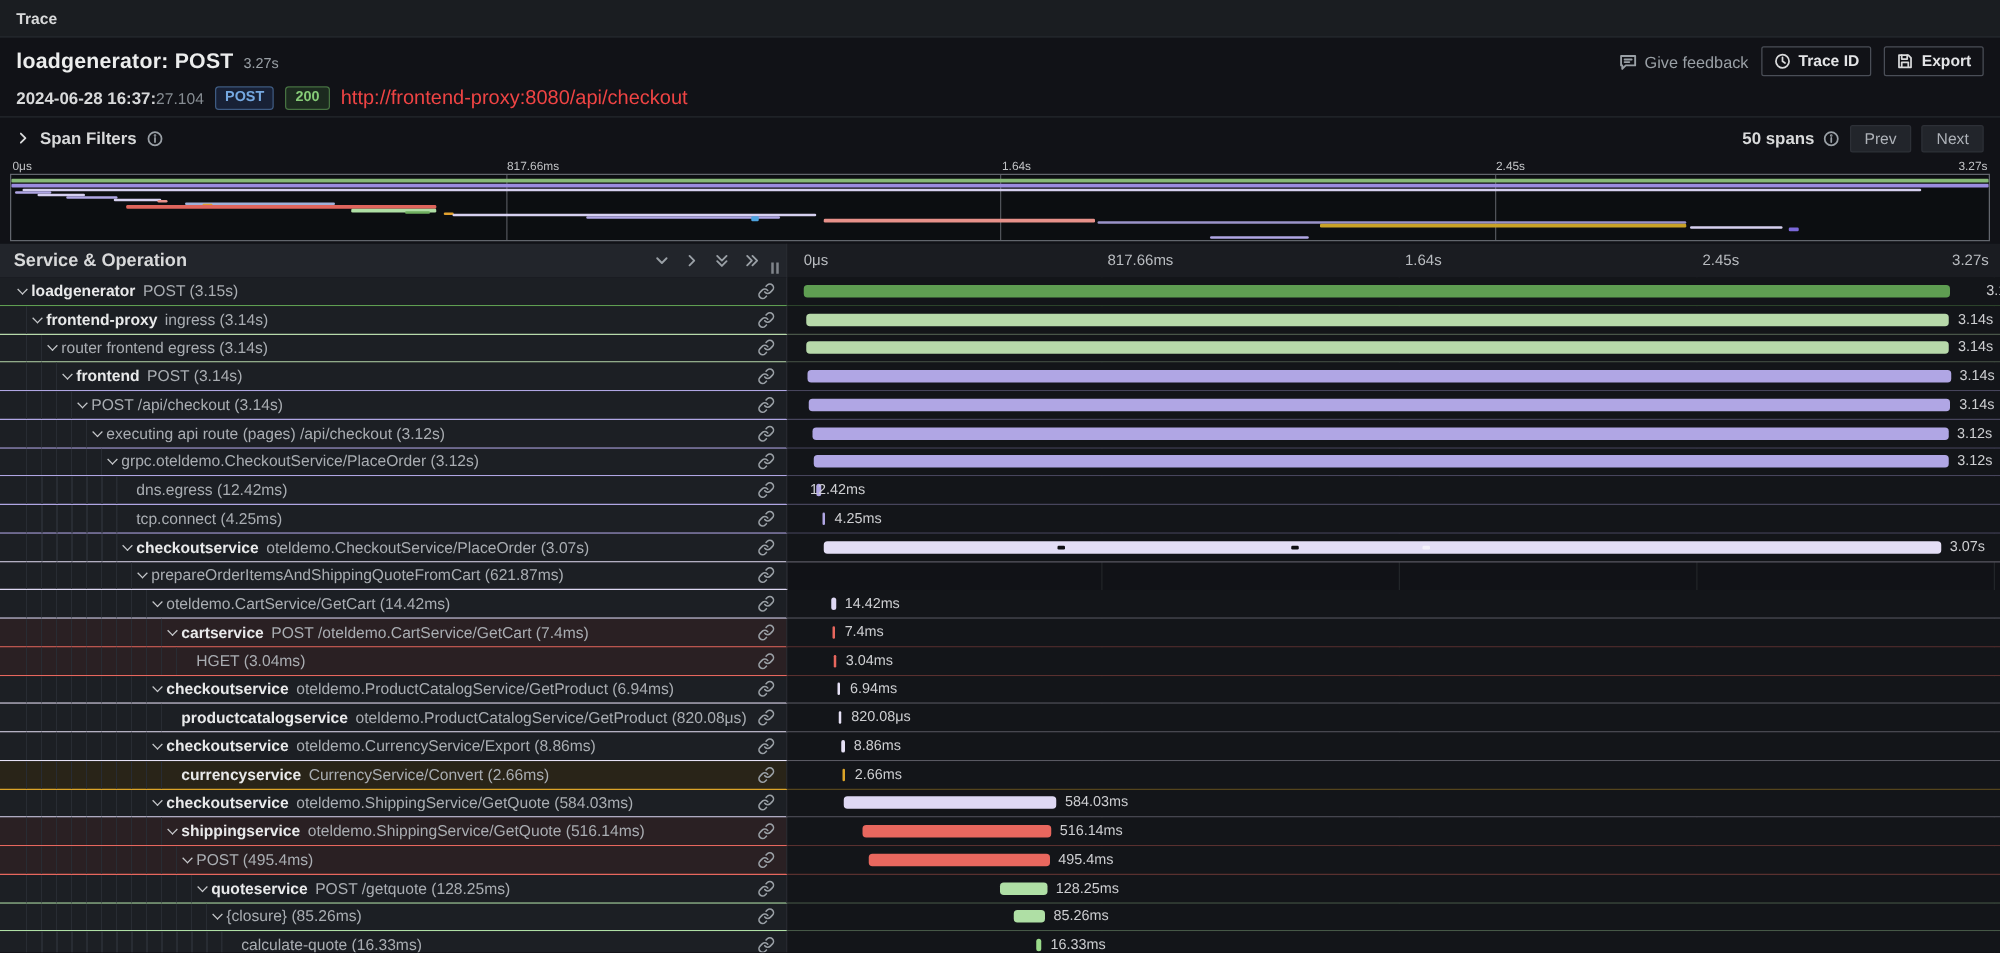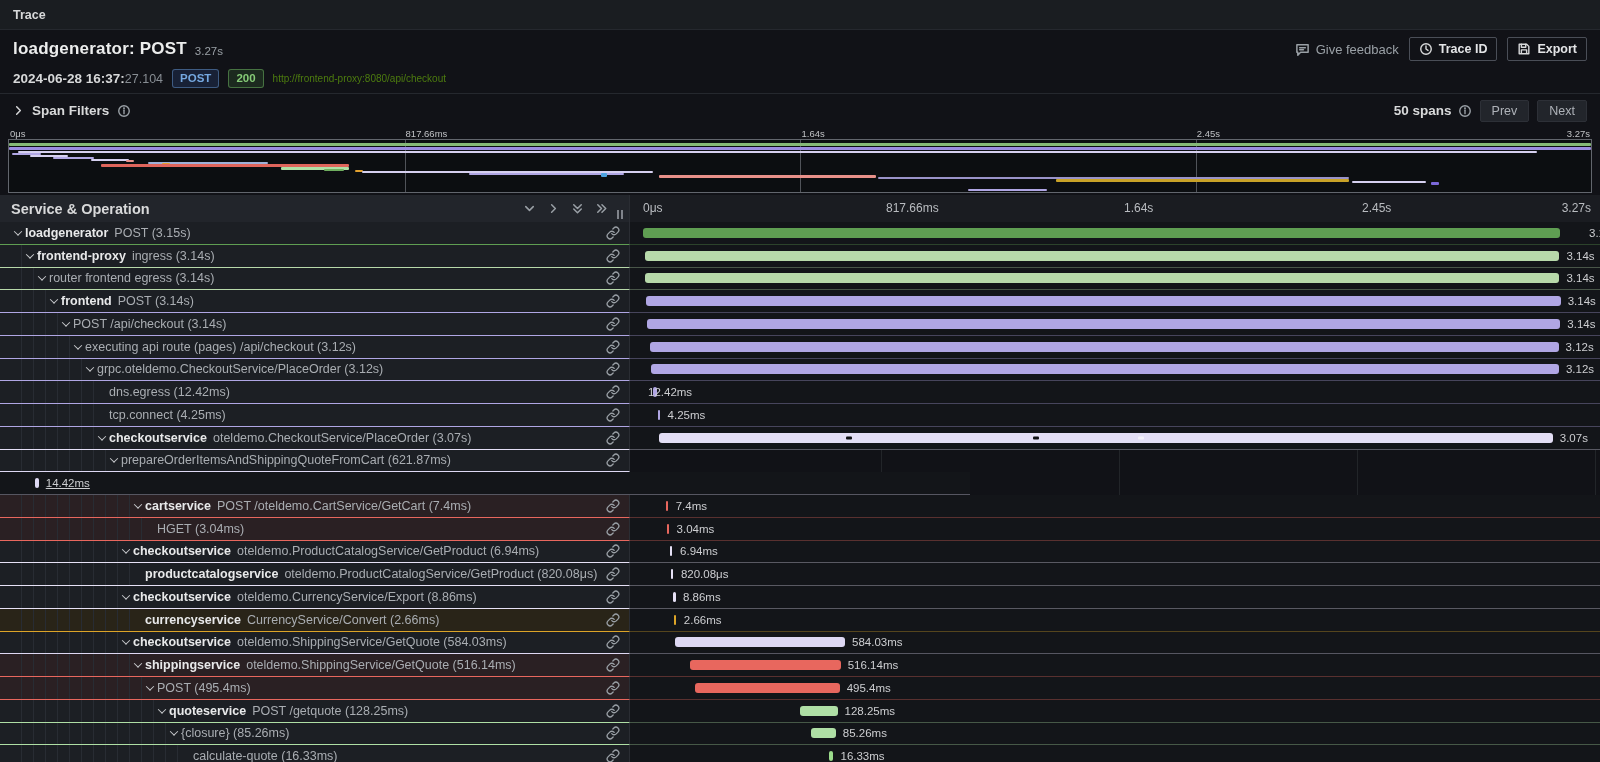--- a/index.html
+++ b/index.html
@@ -22,21 +22,21 @@
     background:transparent; color:#e3e4e6; font-size:12.5px; font-weight:700; padding:4px 9px; cursor:pointer; }
   .hbtn svg, .feedback-link svg { display:block; }
 
   
   .meta-row { height:30px; display:flex; align-items:center; gap:9px; padding:0 13px; border-bottom:1px solid #25282e; }
   .timestamp { font-size:13.5px; font-weight:700; color:#d8d9da; }
   .timestamp .ts-frac { color:#878d93; font-weight:400; font-size:12.5px; }
   .badge { font-size:11.5px; font-weight:700; border-radius:3px; padding:2.5px 7px; line-height:1; }
   .badge-method { color:#75a8e0; background:rgba(61,113,217,.16); border:1px solid rgba(110,163,224,.45); }
   .badge-status { color:#86cb77; background:rgba(86,166,75,.16); border:1px solid rgba(124,203,109,.45); }
-  .url-text { font-size:10px; color:#4d7c0f; }
+  .url-text { font-size:16px; color:#ef4444; }
 
   
   .filters-row { height:33px; display:flex; align-items:center; padding:0 13px; }
   .filters-left { display:flex; align-items:center; gap:8px; cursor:pointer;text-align:right; }
   .filters-label { font-size:13.5px; font-weight:700; color:#d8d9da; }
   .filters-right { margin-left:auto; display:flex; align-items:center; gap:8px; }
   .span-count { font-size:13.5px; font-weight:700; color:#d8d9da; display:flex; align-items:center; gap:6px; }
   .nav-btn { background:#22252b; border:1px solid #2d3037; border-radius:2px; color:#aeb2b8;
     font-size:12.5px; padding:3px 11px; cursor:pointer; }
 
@@ -441,23 +441,35 @@
       <span class="op">prepareOrderItemsAndShippingQuoteFromCart (621.87ms)</span>
       <span class="row-link">
         <svg class="ico" width="14" height="14" viewBox="0 0 24 24" style="stroke-width:2.2">
           <path d="M10 13a5 5 0 0 0 7.54.54l3-3a5 5 0 0 0-7.07-7.07l-1.72 1.71"></path>
           <path d="M14 11a5 5 0 0 0-7.54-.54l-3 3a5 5 0 0 0 7.07 7.07l1.71-1.71"></path>
         </svg>
       </span>
     </div>
   </div>
         <div class="row">
+    <div class="cell-name" style="border-bottom-color: rgb(222, 216, 243);">
+      <span class="guides" style="width: 108px;"></span>
+      <span class="chev"></span>
+
+      <span class="op">oteldemo.CartService/GetCart (14.42ms)</span>
+      <span class="row-link">
+        <svg class="ico" width="14" height="14" viewBox="0 0 24 24" style="stroke-width:2.2">
+          <path d="M10 13a5 5 0 0 0 7.54.54l3-3a5 5 0 0 0-7.07-7.07l-1.72 1.71"></path>
+          <path d="M14 11a5 5 0 0 0-7.54-.54l-3 3a5 5 0 0 0 7.07 7.07l1.71-1.71"></path>
+        </svg>
+      </span>
+    </div>
     <div class="cell-bar" style="border-bottom-color: rgba(222, 216, 243, 0.333);">
       <div class="bar" style="left: 34.5437px; width: 4.19812px; background: rgb(222, 216, 243);"></div>
-      <span class="bar-label" style="left: 45.7418px; text-decoration: underline;">14.42ms</span>
+      <span class="bar-label" style="left: 45.7418px;">14.42ms</span>
     </div>
   </div>
         <div class="row">
     <div class="cell-name" style="border-bottom-color: rgb(232, 103, 94); background: rgb(42, 32, 35);">
       <span class="guides" style="width: 120px;"></span>
       <span class="chev"></span>
       <span class="svc">cartservice</span>
       <span class="op">POST /oteldemo.CartService/GetCart (7.4ms)</span>
       <span class="row-link">
         <svg class="ico" width="14" height="14" viewBox="0 0 24 24" style="stroke-width:2.2">

